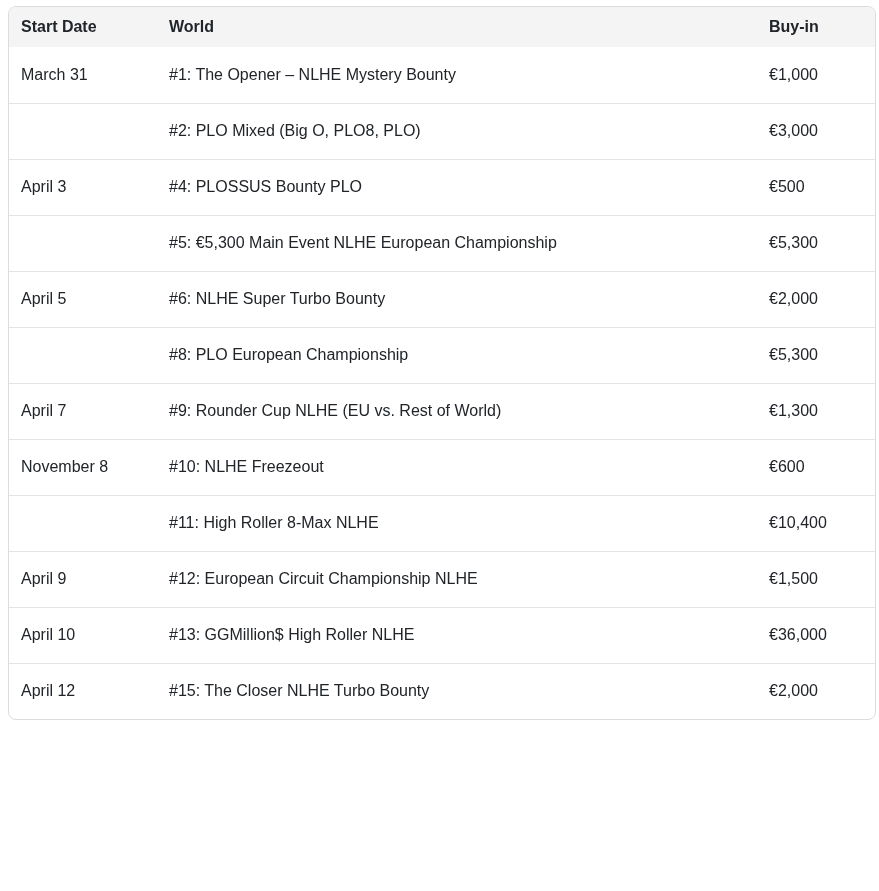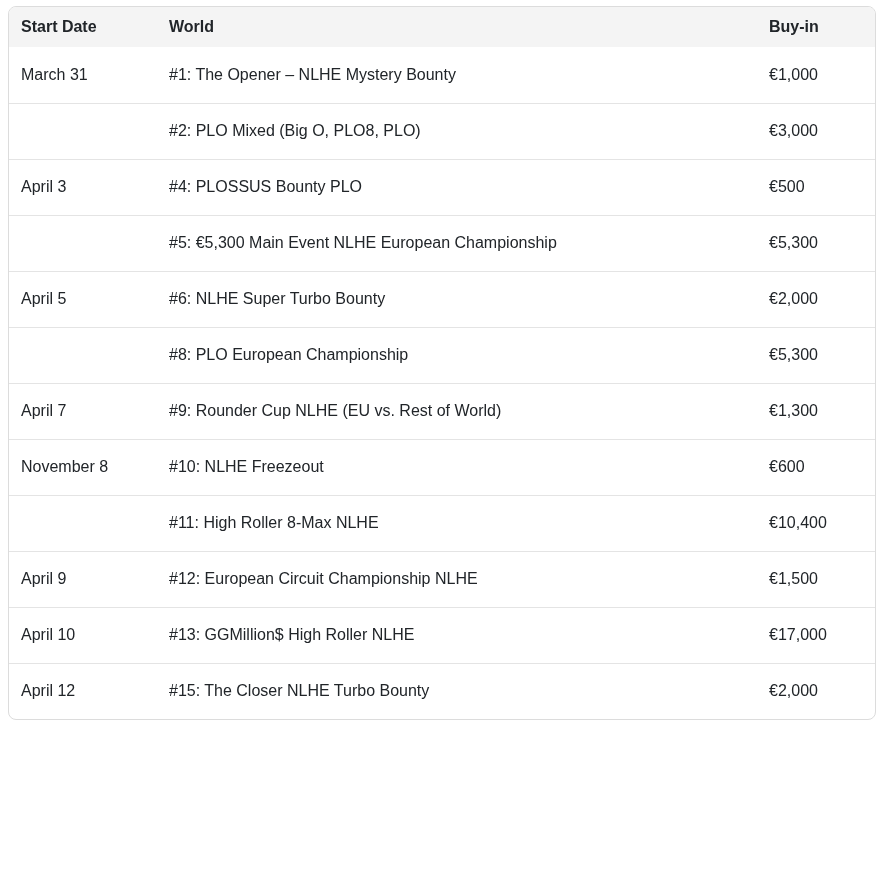--- a/index.html
+++ b/index.html
@@ -120,21 +120,21 @@
         <td>€10,400</td>
       </tr>
       <tr>
         <td>April 9</td>
         <td>#12: European Circuit Championship NLHE</td>
         <td>€1,500</td>
       </tr>
       <tr>
         <td>April 10</td>
         <td>#13: GGMillion$ High Roller NLHE</td>
-        <td>€17,000</td>
+        <td>€36,000</td>
       </tr>
       <tr>
         <td>April 12</td>
         <td>#15: The Closer NLHE Turbo Bounty</td>
         <td>€2,000</td>
       </tr>
     </tbody>
   </table>
 </div>
 

